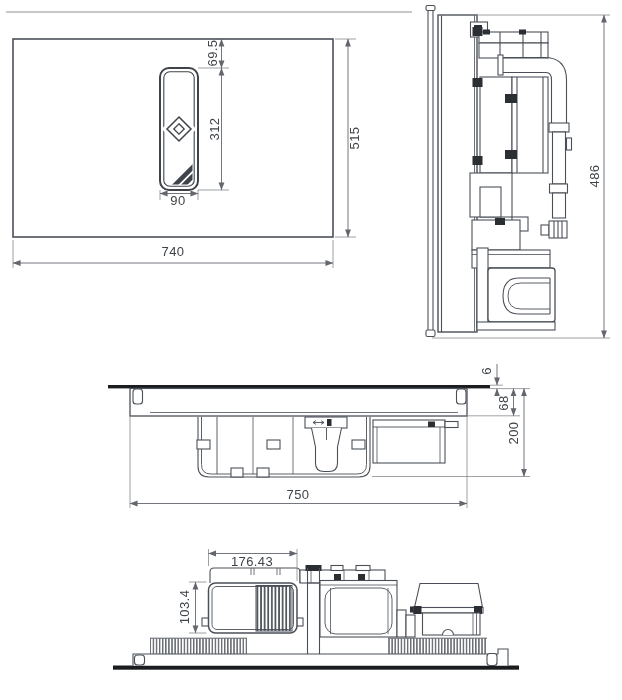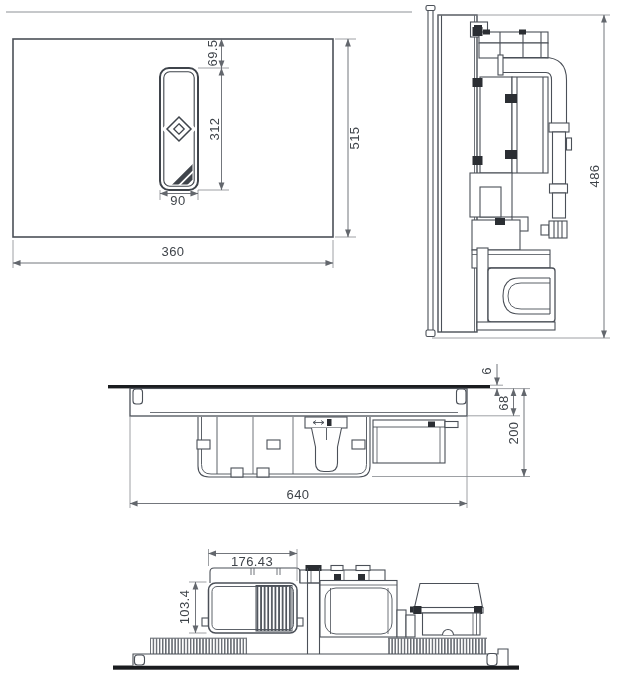--- a/index.html
+++ b/index.html
@@ -256,22 +256,22 @@
       <line x1="208.5" y1="553.5" x2="297" y2="553.5" marker-start="url(#arw)" marker-end="url(#arw)"></line>
       <line x1="195.5" y1="582" x2="195.5" y2="633" marker-start="url(#arw)" marker-end="url(#arw)"></line>
     </g>
   </g>
 </svg>
 
 <span class="dim-label rot" style="left:212px;top:53px">69.5</span>
 <span class="dim-label rot" style="left:214px;top:129px">312</span>
 <span class="dim-label" style="left:178px;top:200px">90</span>
 <span class="dim-label rot" style="left:354px;top:138px">515</span>
-<span class="dim-label" style="left:173px;top:251px">360</span>
+<span class="dim-label" style="left:173px;top:251px">740</span>
 <span class="dim-label rot" style="left:594px;top:176px">486</span>
 <span class="dim-label rot" style="left:486px;top:371px">6</span>
 <span class="dim-label rot" style="left:503px;top:403px">68</span>
 <span class="dim-label rot" style="left:513px;top:433px">200</span>
-<span class="dim-label" style="left:298px;top:494px">640</span>
+<span class="dim-label" style="left:298px;top:494px">750</span>
 <span class="dim-label" style="left:252px;top:561px">176.43</span>
 <span class="dim-label rot" style="left:184px;top:607px">103.4</span>
 
 </div>
 
 </body></html>

